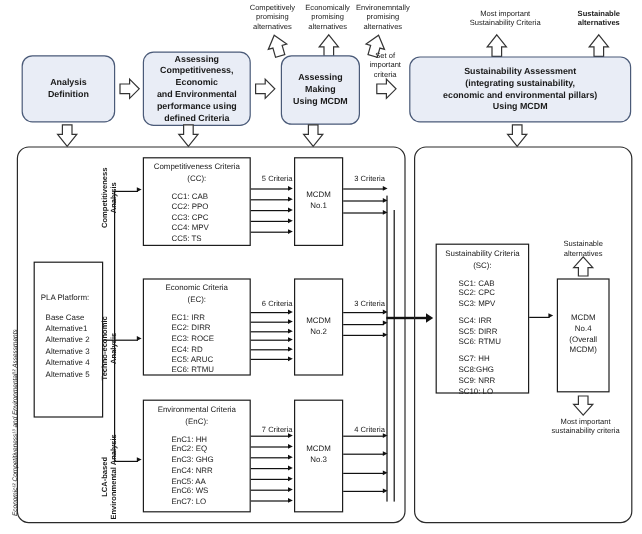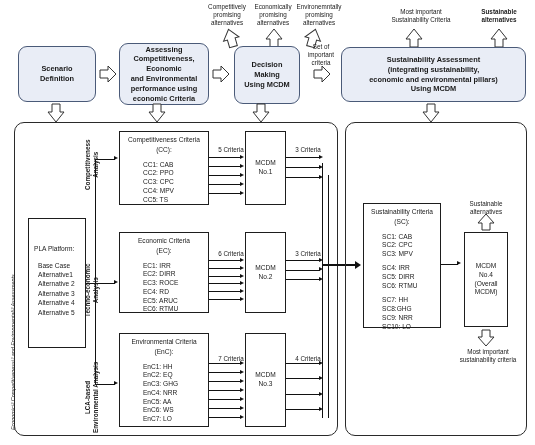--- a/index.html
+++ b/index.html
@@ -78,31 +78,31 @@
   <svg class="abs" style="left:302px;top:28px;" width="22" height="20">
     <path d="M11 1 L19 11 L15 11 L15 19 L7 19 L7 11 L3 11 Z" fill="#fff" stroke="#333" stroke-width="1" transform="rotate(16 11 10)"></path>
   </svg>
   <svg class="abs" style="left:403px;top:28px;" width="22" height="20">
     <path d="M11 1 L19 11 L15 11 L15 19 L7 19 L7 11 L3 11 Z" fill="#fff" stroke="#333" stroke-width="1"></path>
   </svg>
   <svg class="abs" style="left:488px;top:28px;" width="22" height="20">
     <path d="M11 1 L19 11 L15 11 L15 19 L7 19 L7 11 L3 11 Z" fill="#fff" stroke="#333" stroke-width="1"></path>
   </svg>
 
-  <div class="abs stagebox" style="left:18px;top:46px;width:78px;height:56px;white-space:pre-line;">Scenario
+  <div class="abs stagebox" style="left:18px;top:46px;width:78px;height:56px;white-space:pre-line;">Analysis
 Definition</div>
 
   <div class="abs stagebox" style="left:119px;top:43px;width:90px;height:62px;white-space:pre-line;">Assessing
 Competitiveness,
 Economic
 and Environmental
 performance using
-economic Criteria</div>
-
-  <div class="abs stagebox" style="left:234px;top:46px;width:66px;height:58px;white-space:pre-line;">Decision Making
+defined Criteria</div>
+
+  <div class="abs stagebox" style="left:234px;top:46px;width:66px;height:58px;white-space:pre-line;">Assessing Making
 Using MCDM</div>
 
   <div class="abs stagebox" style="left:341px;top:47px;width:185px;height:55px;white-space:pre-line;">Sustainability Assessment
 (integrating sustainability,
 economic and environmental pillars)
 Using MCDM</div>
 
   <svg class="abs" style="left:99px;top:64px;" width="18" height="20">
     <path d="M1 6 L9 6 L9 2 L17 10 L9 18 L9 14 L1 14 Z" fill="#fff" stroke="#333" stroke-width="1"></path>
   </svg>

